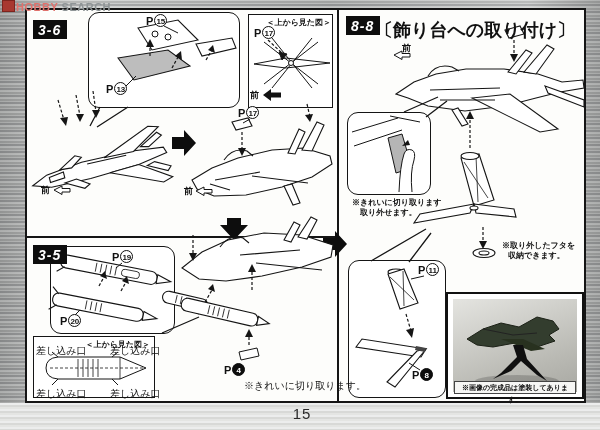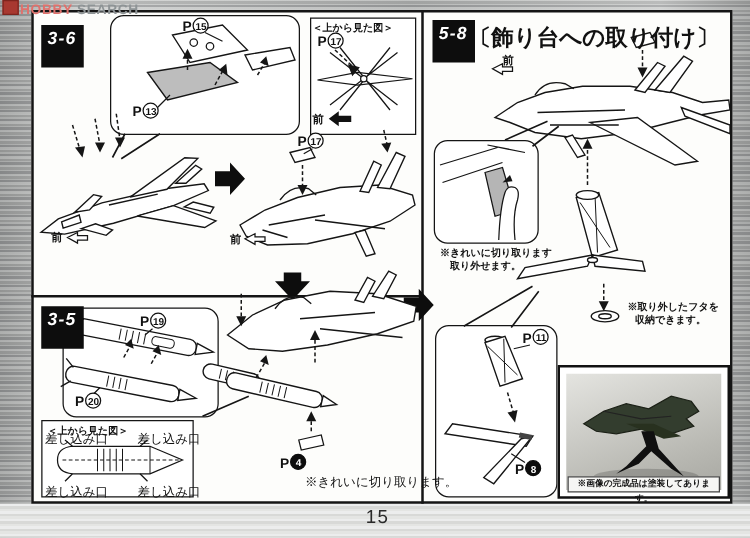--- a/index.html
+++ b/index.html
@@ -10,28 +10,28 @@
       linear-gradient(90deg, rgba(90,90,90,.28), rgba(255,255,255,.18) 12%, rgba(120,120,120,.15) 55%, rgba(240,240,240,.25) 88%, rgba(100,100,100,.3)),
       repeating-linear-gradient(180deg,#cdcfce 0 1px,#a8aaa9 1px 3px,#c4c6c5 3px 4px,#97999a 4px 6px,#c9cbca 6px 7px);
   }
   .abs{position:absolute}
   .page{left:25px;top:8px;width:561px;height:395px;background:#fdfdfb;border:2px solid #151515;box-sizing:border-box;z-index:1}
   .divider{background:#151515;z-index:2}
   .box{background:#fff;border:1.6px solid #151515;box-sizing:border-box;z-index:3}
   .rounded{border-radius:11px}
   svg.art{left:0;top:0;z-index:4;pointer-events:none}
   .txt{z-index:5;color:#111;white-space:nowrap}
-  .sec-label{z-index:5;background:#0d0d0d;color:#fff;font-weight:bold;font-style:italic;font-size:14px;padding:2px 6px 16px 5px;letter-spacing:1px}
+  .sec-label{z-index:5;background:#0d0d0d;color:#fff;font-weight:bold;font-style:italic;font-size:14px;padding:2px 6px 1px 5px;letter-spacing:1px}
   .sec-title{font-weight:bold;font-size:18px}
   .plabel{z-index:6;font-weight:bold;font-size:11px;white-space:nowrap;color:#111}
   .pnum{display:inline-block;width:13px;height:13px;border:1.3px solid #111;border-radius:50%;font-size:8px;font-weight:bold;line-height:13px;text-align:center;vertical-align:1px;margin-left:1px;background:#fff;box-sizing:border-box}
   .pnum.filled{background:#0d0d0d;color:#fff;border-color:#0d0d0d}
   .small-jp{font-size:8px;font-weight:bold}
   .tiny-jp{font-size:10px;font-weight:normal}
-  .inset-title{font-size:8px;font-weight:bold;text-align:left}
+  .inset-title{font-size:8px;font-weight:bold;text-align:right}
   .front{font-size:9px;font-weight:bold}
   .photo-panel{left:446px;top:292px;width:138px;height:107px;background:#fff;border:2px solid #111;box-sizing:border-box;z-index:3}
   .photo{position:absolute;left:5px;top:5px;width:124px;height:93px;background:linear-gradient(160deg,#e4e4e0,#b9b9b3 70%,#a8a8a2)}
   .photo-caption{position:absolute;left:6px;top:87px;width:122px;height:13px;background:#f6f6f4;border:1px solid #444;font-size:7px;font-weight:bold;line-height:12px;text-align:center;color:#111;box-sizing:border-box;z-index:7}
   .bottom-strip{left:0;top:403px;width:600px;height:27px;background:repeating-linear-gradient(180deg,#eceded 0 2px,#d8d9d7 2px 4px,#e4e5e3 4px 6px);z-index:0}
   .pagenum{left:280px;top:405px;width:44px;text-align:center;font-size:15px;color:#2a2a2a;z-index:5;letter-spacing:1px}
   .watermark{left:2px;top:0;z-index:8;font-weight:bold;font-size:11px;letter-spacing:.5px}
   .wm-logo{display:inline-block;width:11px;height:10px;background:#a83830;border:1px solid #7e241e;vertical-align:-1px;margin-right:1px}
   .wm-hobby{color:#e0716c}
   .wm-search{color:#8e9496}
@@ -257,21 +257,21 @@
 <div class="abs plabel" style="left:112px;top:250px"><span>P</span><span class="pnum">19</span></div>
 <div class="abs plabel" style="left:60px;top:314px"><span>P</span><span class="pnum">20</span></div>
 <div class="abs plabel" style="left:224px;top:363px"><span>P</span><span class="pnum filled">4</span></div>
 <div class="abs txt tiny-jp" style="left:244px;top:379px">※きれいに切り取ります。</div>
 <div class="abs txt inset-title" style="left:38px;top:339px;width:112px">＜上から見た図＞</div>
 <div class="abs txt tiny-jp" style="left:36px;top:344px">差し込み口</div>
 <div class="abs txt tiny-jp" style="left:110px;top:344px">差し込み口</div>
 <div class="abs txt tiny-jp" style="left:36px;top:387px">差し込み口</div>
 <div class="abs txt tiny-jp" style="left:110px;top:387px">差し込み口</div>
 
-<div class="abs sec-label" style="left:346px;top:16px">5-8</div>
+<div class="abs sec-label" style="left:346px;top:16px">8-8</div>
 <div class="abs txt sec-title" style="left:375px;top:18px">〔飾り台への取り付け〕</div>
 <div class="abs txt front" style="left:402px;top:42px">前</div>
 <div class="abs txt small-jp" style="left:352px;top:197px">※きれいに切り取ります</div>
 <div class="abs txt small-jp" style="left:360px;top:207px">取り外せます。</div>
 <div class="abs txt small-jp" style="left:502px;top:240px">※取り外したフタを</div>
 <div class="abs txt small-jp" style="left:508px;top:250px">収納できます。</div>
 <div class="abs plabel" style="left:418px;top:263px"><span>P</span><span class="pnum">11</span></div>
 <div class="abs plabel" style="left:412px;top:368px"><span>P</span><span class="pnum filled">8</span></div>
 
 <div class="abs pagenum">15</div>

